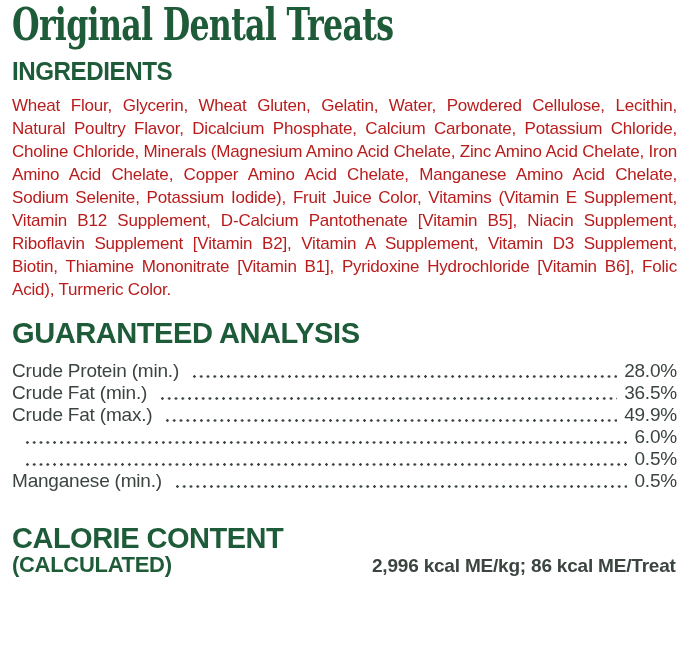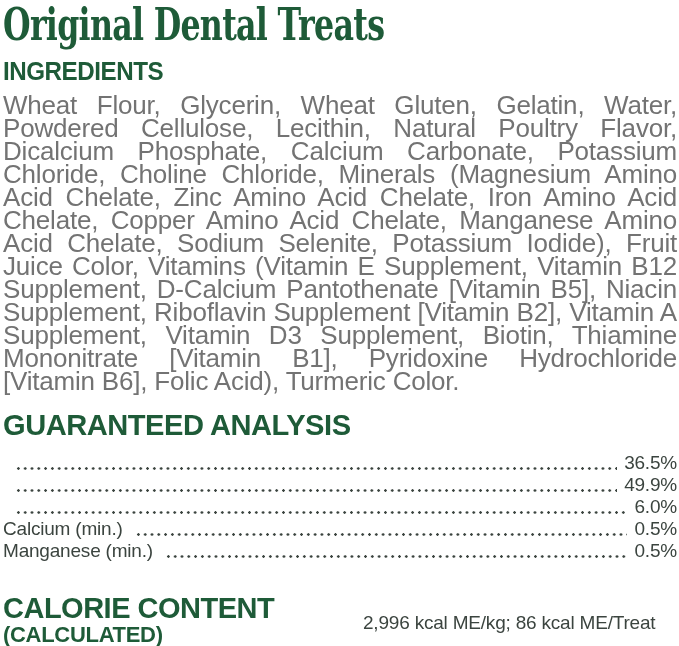--- a/index.html
+++ b/index.html
@@ -3,21 +3,21 @@
 <meta charset="utf-8">
 <style>
   html, body { margin: 0; padding: 0; }
   body {
     width: 679px; height: 646px;
     background: #ffffff;
     font-family: "Liberation Sans", sans-serif;
     color: #3b443f;
     overflow: hidden;
   }
-  .page { padding: 0 2px 0 3px; }
+  .page { padding: 0 2px 0 12px; }
 
   .title {
     margin: 2px 0 0 0;
     font-family: "DejaVu Serif", serif;
     font-weight: bold;
     font-size: 44px;
     line-height: 46px;
     color: #1e5b38;
     letter-spacing: -1px;
     white-space: nowrap;
@@ -41,25 +41,25 @@
   .h-analysis {
     margin: 16px 0 0 0;
     font-size: 30px;
     line-height: 32px;
     transform: scaleX(0.97);
     transform-origin: 0 0;
   }
 
   .ingredients-text {
     margin: 11px 0 0 0;
-    font-size: 26px;
+    font-size: 17px;
     line-height: 23px;
     text-align: justify;
     letter-spacing: -0.2px;
-    color: #737373;
+    color: #b91c1c;
   }
 
   .analysis-table { margin-top: 11px; }
   .analysis-row {
     display: flex;
     align-items: baseline;
     height: 22px;
     font-size: 19px;
     letter-spacing: -0.2px;
   }
@@ -71,70 +71,77 @@
     background-image: radial-gradient(circle, #3b443f 1.15px, rgba(0,0,0,0) 1.45px);
     background-size: 6.8px 6.8px;
     background-repeat: repeat-x;
     background-position: left bottom 2px;
   }
   .analysis-value { white-space: nowrap; flex: 0 0 auto; }
 
   .calorie-section {
     margin-top: 31px;
     display: flex;
-    align-items: center;
+    align-items: flex-end;
   }
   .calorie-headings { flex: 0 0 360px; }
   .h-calorie-1 {
     font-size: 29px;
     line-height: 30px;
     margin: 0;
   }
   .h-calorie-2 {
     font-size: 22px;
     line-height: 24px;
     margin: 0;
     letter-spacing: -0.3px;
   }
   .calorie-value {
     font-size: 19px;
     line-height: 23px;
     padding-top: 5px;
     letter-spacing: -0.2px;
     white-space: nowrap;
+    font-weight: bold;
   }
 </style>
 </head>
 <body>
 
 <div class="page">
 
   <h1 class="title">Original Dental Treats</h1>
 
   <h2 class="sec-heading h-ingredients">INGREDIENTS</h2>
 
   <p class="ingredients-text">Wheat Flour, Glycerin, Wheat Gluten, Gelatin, Water, Powdered Cellulose, Lecithin, Natural Poultry Flavor, Dicalcium Phosphate, Calcium Carbonate, Potassium Chloride, Choline Chloride, Minerals (Magnesium Amino Acid Chelate, Zinc Amino Acid Chelate, Iron Amino Acid Chelate, Copper Amino Acid Chelate, Manganese Amino Acid Chelate, Sodium Selenite, Potassium Iodide), Fruit Juice Color, Vitamins (Vitamin E Supplement, Vitamin B12 Supplement, D-Calcium Pantothenate [Vitamin B5], Niacin Supplement, Riboflavin Supplement [Vitamin B2], Vitamin A Supplement, Vitamin D3 Supplement, Biotin, Thiamine Mononitrate [Vitamin B1], Pyridoxine Hydrochloride [Vitamin B6], Folic Acid), Turmeric Color.</p>
 
   <h2 class="sec-heading h-analysis">GUARANTEED ANALYSIS</h2>
 
   <div class="analysis-table">
     <div class="analysis-row">
+      <span class="analysis-label">Crude Protein (min.)</span>
+      <span class="dot-leader"></span>
+      <span class="analysis-value">28.0%</span>
+    </div>
+    <div class="analysis-row">
+      <span class="analysis-label">Crude Fat (min.)</span>
       <span class="dot-leader"></span>
       <span class="analysis-value">36.5%</span>
     </div>
     <div class="analysis-row">
+      <span class="analysis-label">Crude Fat (max.)</span>
       <span class="dot-leader"></span>
       <span class="analysis-value">49.9%</span>
     </div>
     <div class="analysis-row">
       <span class="dot-leader"></span>
       <span class="analysis-value">6.0%</span>
     </div>
     <div class="analysis-row">
-      <span class="analysis-label">Calcium (min.)</span>
       <span class="dot-leader"></span>
       <span class="analysis-value">0.5%</span>
     </div>
     <div class="analysis-row">
       <span class="analysis-label">Manganese (min.)</span>
       <span class="dot-leader"></span>
       <span class="analysis-value">0.5%</span>
     </div>
   </div>
 

